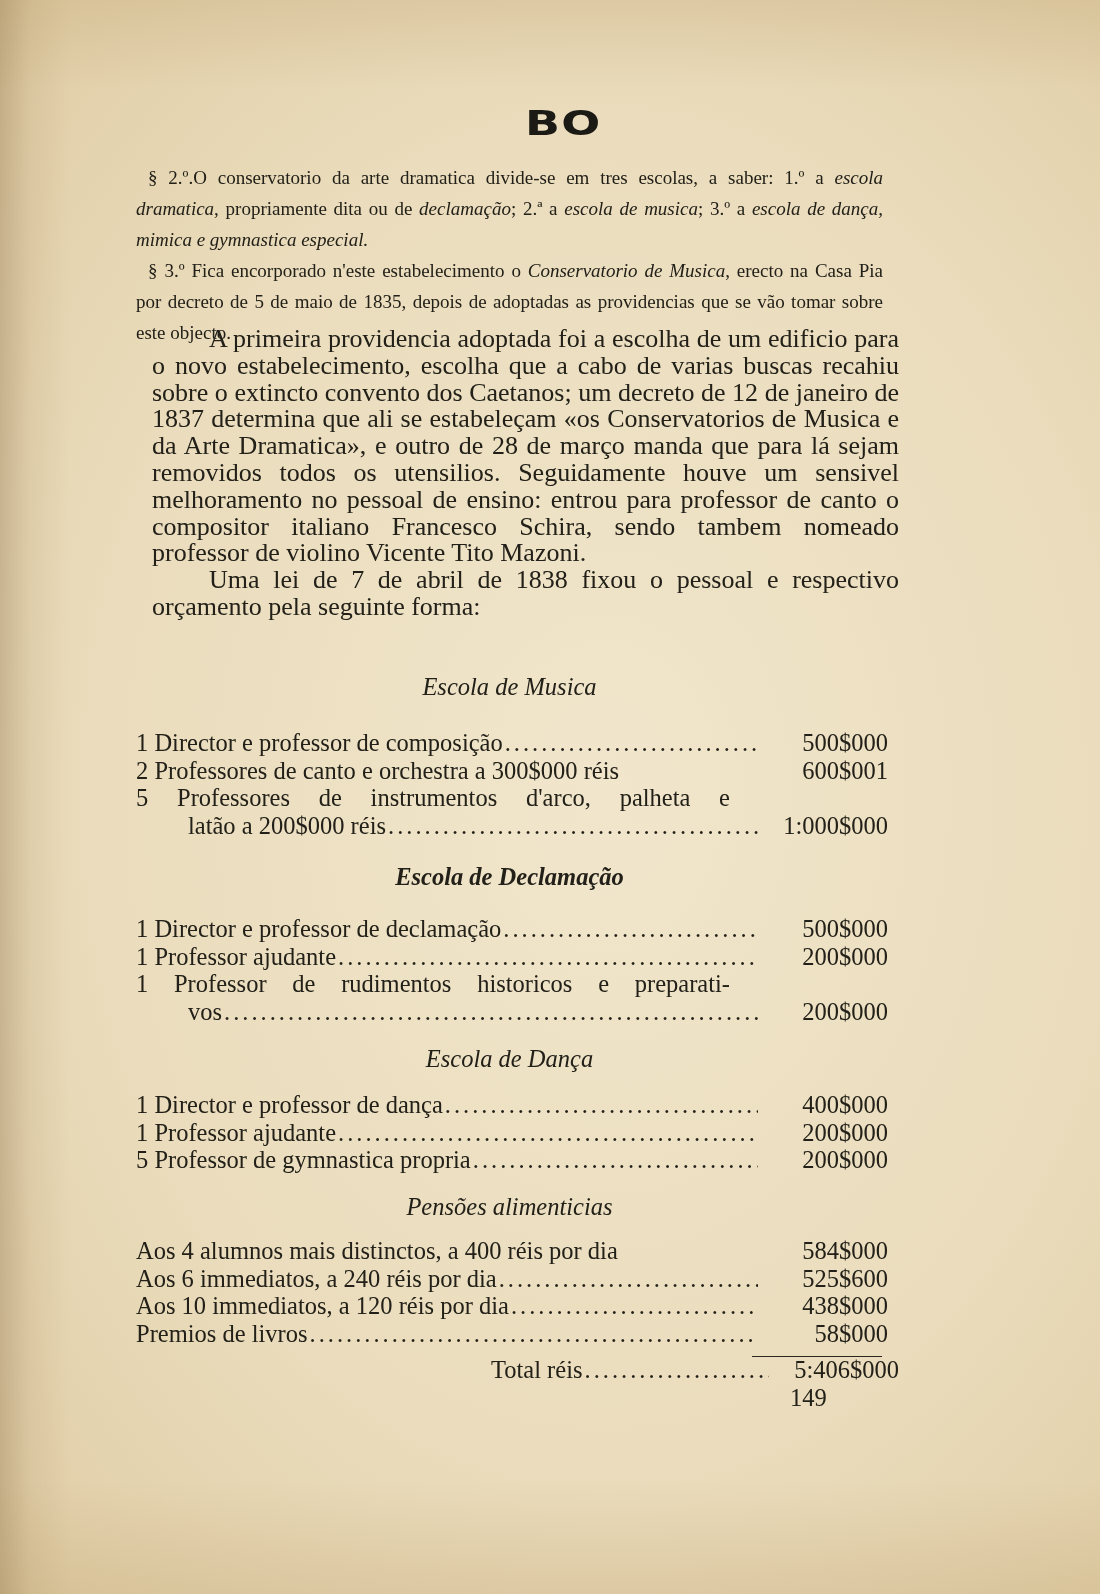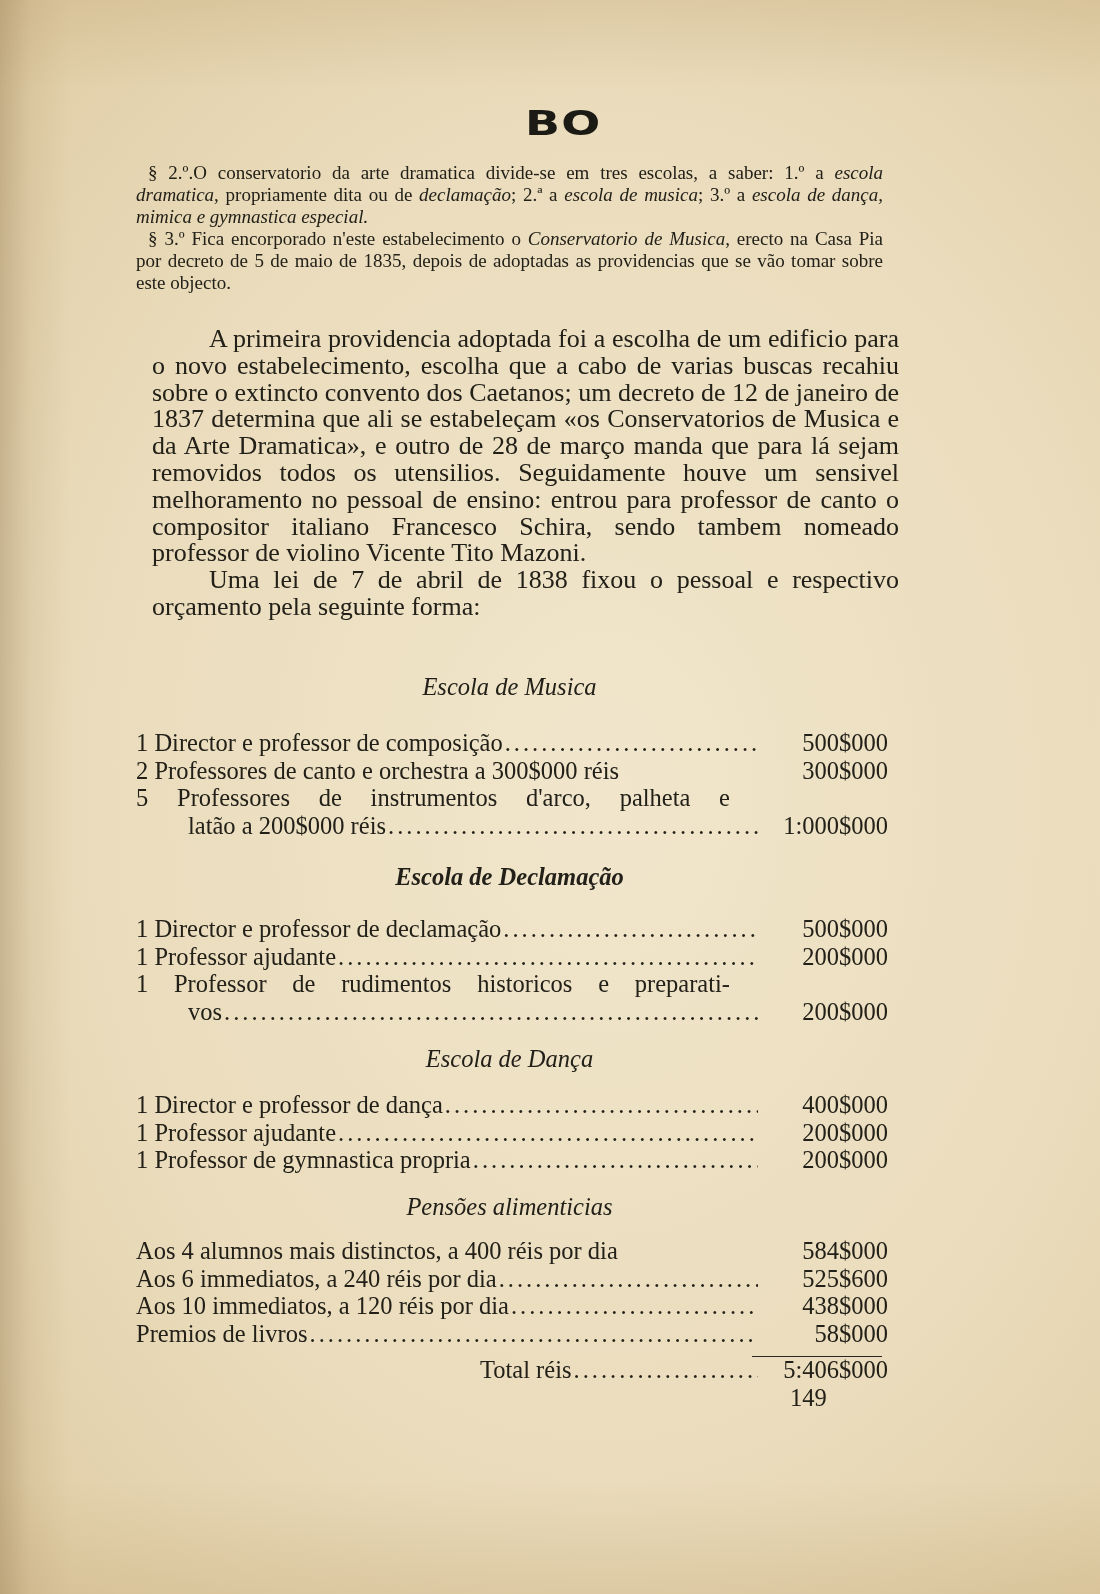--- a/index.html
+++ b/index.html
@@ -16,21 +16,21 @@
   }
   .page { position: absolute; left: 0; top: 0; width: 928px; height: 1594px; }
   .header {
     position: absolute; top: 103px; left: 0; width: 1100px; text-align: center;
     font-family: "DejaVu Sans", "Liberation Sans", sans-serif; font-weight: bold;
     font-size: 34px; letter-spacing: 1px; color: #1b1a15;
     transform: scaleX(1.35); transform-origin: 512px 0;
   }
   .small {
     position: absolute; left: 136px; width: 747px; top: 162px;
-    font-size: 19px; line-height: 22px; text-align: justify;
+    font-size: 19px; line-height: 31px; text-align: justify;
   }
   .small p { margin: 0; text-indent: 0; }
   .small .ind { text-indent: 12px; }
   .body {
     position: absolute; left: 152px; width: 747px; top: 326px;
     font-size: 26px; line-height: 26.8px; text-align: justify;
   }
   .body p { margin: 0; }
   .body .ind { text-indent: 57px; }
   .section-title {
@@ -67,21 +67,21 @@
   <div class="section-title" style="top:673px;">Escola de Musica</div>
   <div class="tbl" style="top:729px;">
       <div class="row">
         <span class="desc">1 Director e professor de composição</span>
         <span class="lead"></span>
         <span class="amt">500$000</span>
       </div>
       <div class="row">
         <span class="desc">2 Professores de canto e orchestra a 300$000 réis</span>
         <span class="lead" style="visibility: hidden;"></span>
-        <span class="amt">300$000</span>
+        <span class="amt">600$001</span>
       </div>
       <div class="row wrap">
         <span class="desc">5 Professores de instrumentos d'arco, palheta e</span>
         <span class="lead" style="visibility: hidden;"></span>
         <span class="amt"></span>
       </div>
       <div class="row cont">
         <span class="desc">latão a 200$000 réis</span>
         <span class="lead"></span>
         <span class="amt">1:000$000</span>
@@ -118,21 +118,21 @@
         <span class="desc">1 Director e professor de dança</span>
         <span class="lead"></span>
         <span class="amt">400$000</span>
       </div>
       <div class="row">
         <span class="desc">1 Professor ajudante</span>
         <span class="lead"></span>
         <span class="amt">200$000</span>
       </div>
       <div class="row">
-        <span class="desc">1 Professor de gymnastica propria</span>
+        <span class="desc">5 Professor de gymnastica propria</span>
         <span class="lead"></span>
         <span class="amt">200$000</span>
       </div>
     </div>
 
   <div class="section-title" style="top:1193px;">Pensões alimenticias</div>
   <div class="tbl" style="top:1237px;">
       <div class="row">
         <span class="desc">Aos 4 alumnos mais distinctos, a 400 réis por dia</span>
         <span class="lead" style="visibility: hidden;"></span>
@@ -149,21 +149,21 @@
         <span class="amt">438$000</span>
       </div>
       <div class="row">
         <span class="desc">Premios de livros</span>
         <span class="lead"></span>
         <span class="amt">58$000</span>
       </div>
     </div>
 
   <div class="total-line"></div>
-  <div class="tbl" style="top:1356px; left:480px; width:408px;">
+  <div class="tbl" style="top:1356px; left:491px; width:408px;">
     <div class="row">
       <span class="desc">Total réis</span>
       <span class="lead"></span>
       <span class="amt">5:406$000</span>
     </div>
   </div>
 
   <div class="pagenum">149</div>
 </div>
 

